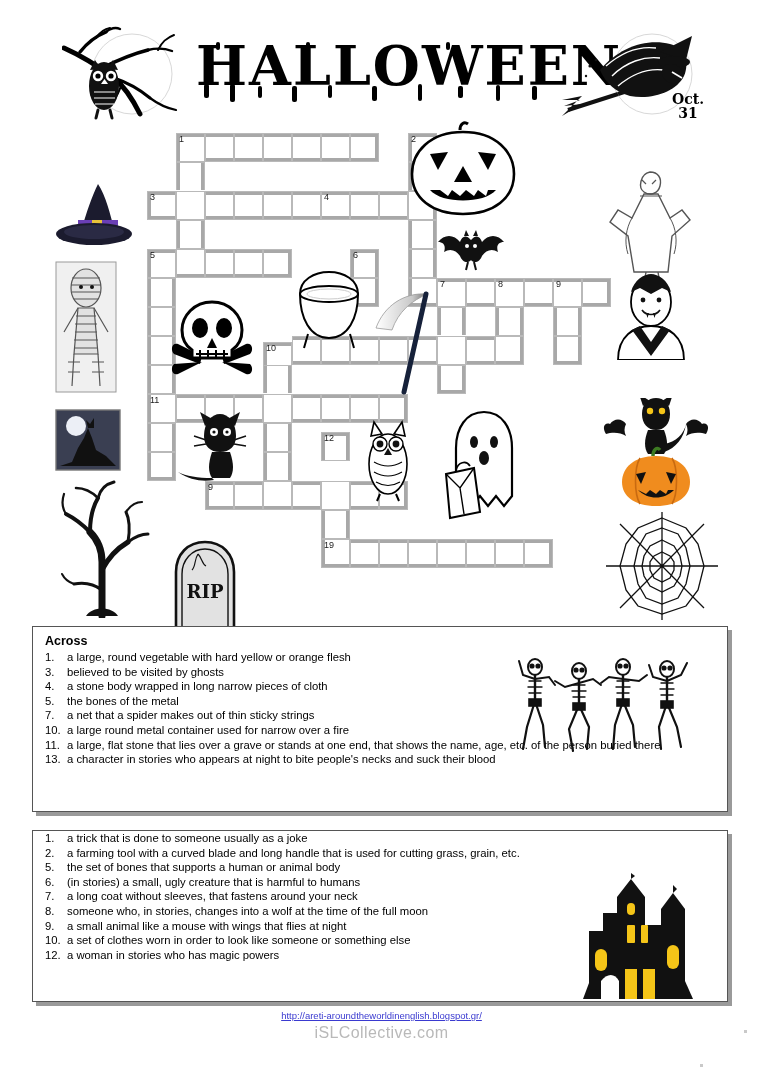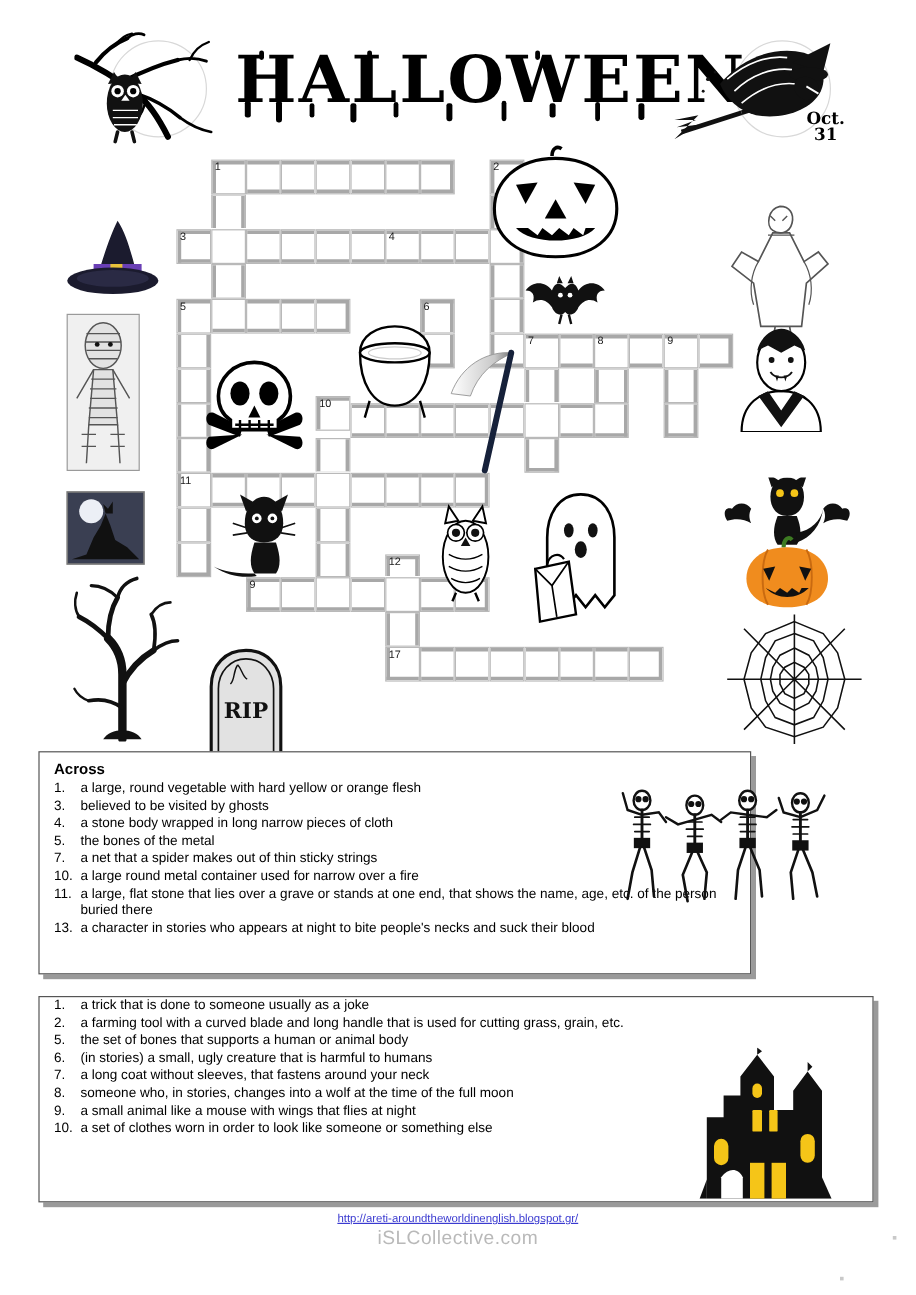--- a/index.html
+++ b/index.html
@@ -246,55 +246,55 @@
         <span class="num">9</span>
       </div>
       <div class="cell" style="box-shadow: rgb(168, 168, 168) 0px 3px 0px 0px inset, rgb(168, 168, 168) 0px -3px 0px 0px inset, rgb(168, 168, 168) -3px 0px 0px 0px inset; left: 582px; top: 160px;"></div>
       <div class="cell" style="box-shadow: rgb(168, 168, 168) 3px 0px 0px 0px inset, rgb(168, 168, 168) -3px 0px 0px 0px inset; left: 437px; top: 189px;"></div>
       <div class="cell" style="left: 437px; top: 218px;"></div>
       <div class="cell" style="box-shadow: rgb(168, 168, 168) 0px -3px 0px 0px inset, rgb(168, 168, 168) 3px 0px 0px 0px inset, rgb(168, 168, 168) -3px 0px 0px 0px inset; left: 437px; top: 247px;"></div>
       <div class="cell" style="box-shadow: rgb(168, 168, 168) 3px 0px 0px 0px inset, rgb(168, 168, 168) -3px 0px 0px 0px inset; left: 495px; top: 189px;"></div>
       <div class="cell" style="box-shadow: rgb(168, 168, 168) 0px -3px 0px 0px inset, rgb(168, 168, 168) -3px 0px 0px 0px inset; left: 495px; top: 218px;"></div>
       <div class="cell" style="box-shadow: rgb(168, 168, 168) 3px 0px 0px 0px inset, rgb(168, 168, 168) -3px 0px 0px 0px inset; left: 553px; top: 189px;"></div>
       <div class="cell" style="box-shadow: rgb(168, 168, 168) 0px -3px 0px 0px inset, rgb(168, 168, 168) 3px 0px 0px 0px inset, rgb(168, 168, 168) -3px 0px 0px 0px inset; left: 553px; top: 218px;"></div>
-      <div class="cell" style="box-shadow: rgb(168, 168, 168) 0px 3px 0px 0px inset, rgb(168, 168, 168) 3px 0px 0px 0px inset; left: 263px; top: 212px;">
+      <div class="cell" style="box-shadow: rgb(168, 168, 168) 0px 3px 0px 0px inset, rgb(168, 168, 168) 3px 0px 0px 0px inset; left: 263px; top: 224px;">
         <span class="num">10</span>
       </div>
       <div class="cell" style="box-shadow: rgb(168, 168, 168) 0px 3px 0px 0px inset, rgb(168, 168, 168) 0px -3px 0px 0px inset; left: 292px; top: 218px;"></div>
       <div class="cell" style="box-shadow: rgb(168, 168, 168) 0px 3px 0px 0px inset, rgb(168, 168, 168) 0px -3px 0px 0px inset; left: 321px; top: 218px;"></div>
       <div class="cell" style="box-shadow: rgb(168, 168, 168) 0px 3px 0px 0px inset, rgb(168, 168, 168) 0px -3px 0px 0px inset; left: 350px; top: 218px;"></div>
       <div class="cell" style="box-shadow: rgb(168, 168, 168) 0px 3px 0px 0px inset, rgb(168, 168, 168) 0px -3px 0px 0px inset; left: 379px; top: 218px;"></div>
       <div class="cell" style="box-shadow: rgb(168, 168, 168) 0px 3px 0px 0px inset, rgb(168, 168, 168) 0px -3px 0px 0px inset; left: 408px; top: 218px;"></div>
       <div class="cell" style="box-shadow: rgb(168, 168, 168) 0px 3px 0px 0px inset, rgb(168, 168, 168) 0px -3px 0px 0px inset; left: 466px; top: 218px;"></div>
       <div class="cell" style="box-shadow: rgb(168, 168, 168) 3px 0px 0px 0px inset, rgb(168, 168, 168) -3px 0px 0px 0px inset; left: 263px; top: 247px;"></div>
       <div class="cell" style="left: 263px; top: 276px;"></div>
       <div class="cell" style="box-shadow: rgb(168, 168, 168) 3px 0px 0px 0px inset, rgb(168, 168, 168) -3px 0px 0px 0px inset; left: 263px; top: 305px;"></div>
       <div class="cell" style="box-shadow: rgb(168, 168, 168) 3px 0px 0px 0px inset, rgb(168, 168, 168) -3px 0px 0px 0px inset; left: 263px; top: 334px;"></div>
       <div class="cell" style="box-shadow: rgb(168, 168, 168) 0px 3px 0px 0px inset, rgb(168, 168, 168) 0px -3px 0px 0px inset; left: 176px; top: 276px;"></div>
       <div class="cell" style="box-shadow: rgb(168, 168, 168) 0px 3px 0px 0px inset, rgb(168, 168, 168) 0px -3px 0px 0px inset; left: 205px; top: 276px;"></div>
       <div class="cell" style="box-shadow: rgb(168, 168, 168) 0px 3px 0px 0px inset, rgb(168, 168, 168) 0px -3px 0px 0px inset; left: 234px; top: 276px;"></div>
       <div class="cell" style="box-shadow: rgb(168, 168, 168) 0px 3px 0px 0px inset, rgb(168, 168, 168) 0px -3px 0px 0px inset; left: 292px; top: 276px;"></div>
       <div class="cell" style="box-shadow: rgb(168, 168, 168) 0px 3px 0px 0px inset, rgb(168, 168, 168) 0px -3px 0px 0px inset; left: 321px; top: 276px;"></div>
       <div class="cell" style="box-shadow: rgb(168, 168, 168) 0px 3px 0px 0px inset, rgb(168, 168, 168) 0px -3px 0px 0px inset; left: 350px; top: 276px;"></div>
       <div class="cell" style="box-shadow: rgb(168, 168, 168) 0px 3px 0px 0px inset, rgb(168, 168, 168) 0px -3px 0px 0px inset, rgb(168, 168, 168) -3px 0px 0px 0px inset; left: 379px; top: 276px;"></div>
-      <div class="cell" style="box-shadow: rgb(168, 168, 168) 0px 3px 0px 0px inset, rgb(168, 168, 168) 3px 0px 0px 0px inset, rgb(168, 168, 168) -3px 0px 0px 0px inset; left: 321px; top: 344px;">
+      <div class="cell" style="box-shadow: rgb(168, 168, 168) 0px 3px 0px 0px inset, rgb(168, 168, 168) 3px 0px 0px 0px inset, rgb(168, 168, 168) -3px 0px 0px 0px inset; left: 321px; top: 314px;">
         <span class="num">12</span>
       </div>
       <div class="cell" style="left: 321px; top: 363px;"></div>
       <div class="cell" style="box-shadow: rgb(168, 168, 168) 3px 0px 0px 0px inset, rgb(168, 168, 168) -3px 0px 0px 0px inset; left: 321px; top: 392px;"></div>
       <div class="cell" style="box-shadow: rgb(168, 168, 168) 0px 3px 0px 0px inset, rgb(168, 168, 168) 0px -3px 0px 0px inset, rgb(168, 168, 168) 3px 0px 0px 0px inset; left: 205px; top: 363px;">
         <span class="num">9</span>
       </div>
       <div class="cell" style="box-shadow: rgb(168, 168, 168) 0px 3px 0px 0px inset, rgb(168, 168, 168) 0px -3px 0px 0px inset; left: 234px; top: 363px;"></div>
       <div class="cell" style="box-shadow: rgb(168, 168, 168) 0px -3px 0px 0px inset; left: 263px; top: 363px;"></div>
       <div class="cell" style="box-shadow: rgb(168, 168, 168) 0px 3px 0px 0px inset, rgb(168, 168, 168) 0px -3px 0px 0px inset; left: 292px; top: 363px;"></div>
       <div class="cell" style="box-shadow: rgb(168, 168, 168) 0px 3px 0px 0px inset, rgb(168, 168, 168) 0px -3px 0px 0px inset; left: 350px; top: 363px;"></div>
       <div class="cell" style="box-shadow: rgb(168, 168, 168) 0px 3px 0px 0px inset, rgb(168, 168, 168) 0px -3px 0px 0px inset, rgb(168, 168, 168) -3px 0px 0px 0px inset; left: 379px; top: 363px;"></div>
       <div class="cell" style="box-shadow: rgb(168, 168, 168) 0px -3px 0px 0px inset, rgb(168, 168, 168) 3px 0px 0px 0px inset; left: 321px; top: 421px;">
-        <span class="num">17</span>
+        <span class="num">19</span>
       </div>
       <div class="cell" style="box-shadow: rgb(168, 168, 168) 0px 3px 0px 0px inset, rgb(168, 168, 168) 0px -3px 0px 0px inset; left: 350px; top: 421px;"></div>
       <div class="cell" style="box-shadow: rgb(168, 168, 168) 0px 3px 0px 0px inset, rgb(168, 168, 168) 0px -3px 0px 0px inset; left: 379px; top: 421px;"></div>
       <div class="cell" style="box-shadow: rgb(168, 168, 168) 0px 3px 0px 0px inset, rgb(168, 168, 168) 0px -3px 0px 0px inset; left: 408px; top: 421px;"></div>
       <div class="cell" style="box-shadow: rgb(168, 168, 168) 0px 3px 0px 0px inset, rgb(168, 168, 168) 0px -3px 0px 0px inset; left: 437px; top: 421px;"></div>
       <div class="cell" style="box-shadow: rgb(168, 168, 168) 0px 3px 0px 0px inset, rgb(168, 168, 168) 0px -3px 0px 0px inset; left: 466px; top: 421px;"></div>
       <div class="cell" style="box-shadow: rgb(168, 168, 168) 0px 3px 0px 0px inset, rgb(168, 168, 168) 0px -3px 0px 0px inset; left: 495px; top: 421px;"></div>
       <div class="cell" style="box-shadow: rgb(168, 168, 168) 0px 3px 0px 0px inset, rgb(168, 168, 168) 0px -3px 0px 0px inset, rgb(168, 168, 168) -3px 0px 0px 0px inset; left: 524px; top: 421px;"></div>
     </div>
 
@@ -481,21 +481,21 @@
     <path d="M8 92 L8 36 C8 18 20 6 37 6 C54 6 66 18 66 36 L66 92 Z" fill="#e2e2e2" stroke="#111" stroke-width="2.6"></path>
     <path d="M14 92 L14 38 C14 24 24 13 37 13 C50 13 60 24 60 38 L60 92" fill="none" stroke="#111" stroke-width="1.4"></path>
     <text x="37" y="62" font-family="DejaVu Serif, serif" font-size="18" font-weight="bold" text-anchor="middle" fill="#111">RIP</text>
     <path d="M30 18 C26 24 28 30 24 34" stroke="#111" stroke-width="1.2" fill="none"></path>
     <path d="M30 18 C34 22 34 28 38 30" stroke="#111" stroke-width="1.2" fill="none"></path>
   </svg>
 
   <div class="eclipse-credit">EclipseCrossword.com</div>
 </div>
 
-<div class="clue-box" style="left:32px;top:626px;width:594px;height:186px;">
+<div class="clue-box" style="left:32px;top:626px;width:696px;height:186px;">
   <div class="clue-title">Across</div>
   <ul class="clue-list" id="across-list">
       <li class="clue-row">
         <span class="clue-num">1.</span>
         <span class="clue-text">a large, round vegetable with hard yellow or orange flesh</span>
       </li>
       <li class="clue-row">
         <span class="clue-num">3.</span>
         <span class="clue-text">believed to be visited by ghosts</span>
       </li>
@@ -601,20 +601,24 @@
         <span class="clue-num">8.</span>
         <span class="clue-text">someone who, in stories, changes into a wolf at the time of the full moon</span>
       </li>
       <li class="clue-row">
         <span class="clue-num">9.</span>
         <span class="clue-text">a small animal like a mouse with wings that flies at night</span>
       </li>
       <li class="clue-row">
         <span class="clue-num">10.</span>
         <span class="clue-text">a set of clothes worn in order to look like someone or something else</span>
+      </li>
+      <li class="clue-row">
+        <span class="clue-num">12.</span>
+        <span class="clue-text">a woman in stories who has magic powers</span>
       </li>
     </ul>
 
   <svg style="position:absolute;left:540px;top:42px;width:126px;height:126px;" viewBox="0 0 126 126">
     <path d="M16 126 L16 58 L30 58 L30 40 L44 40 L44 24 L58 6 L72 24 L72 52 L88 52 L88 36 L100 20 L112 36 L112 126 Z" fill="#111"></path>
     <path d="M10 126 L16 110 L16 126 Z" fill="#111"></path>
     <path d="M120 126 L112 108 L112 126 Z" fill="#111"></path>
     <path d="M58 6 L58 0 L62 3 Z" fill="#111"></path>
     <path d="M100 20 L100 12 L104 16 Z" fill="#111"></path>
     <rect x="54" y="30" width="8" height="12" rx="4" fill="#f5c518"></rect>

